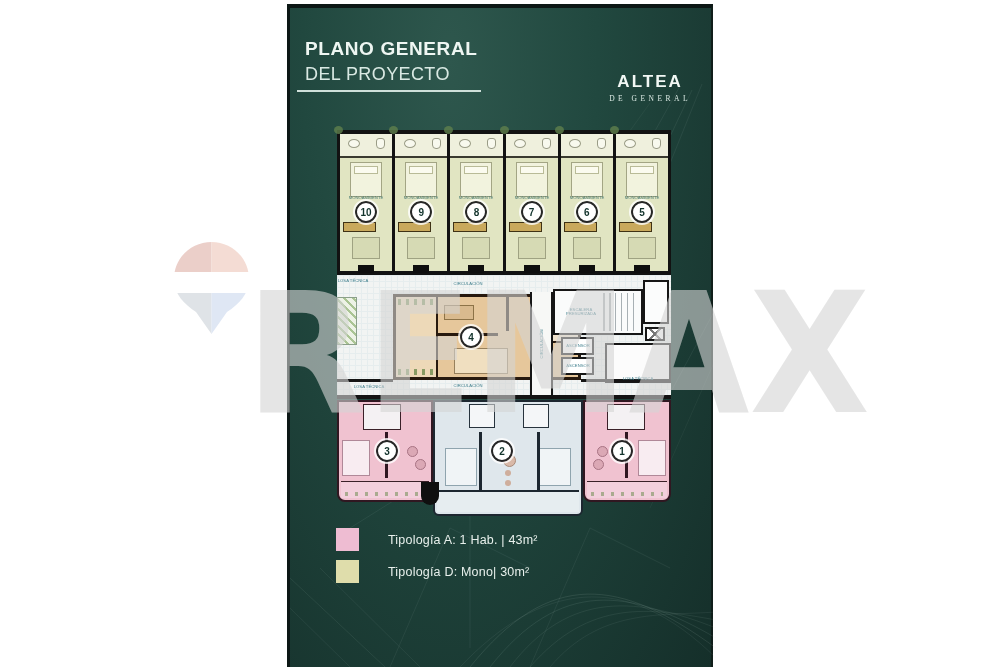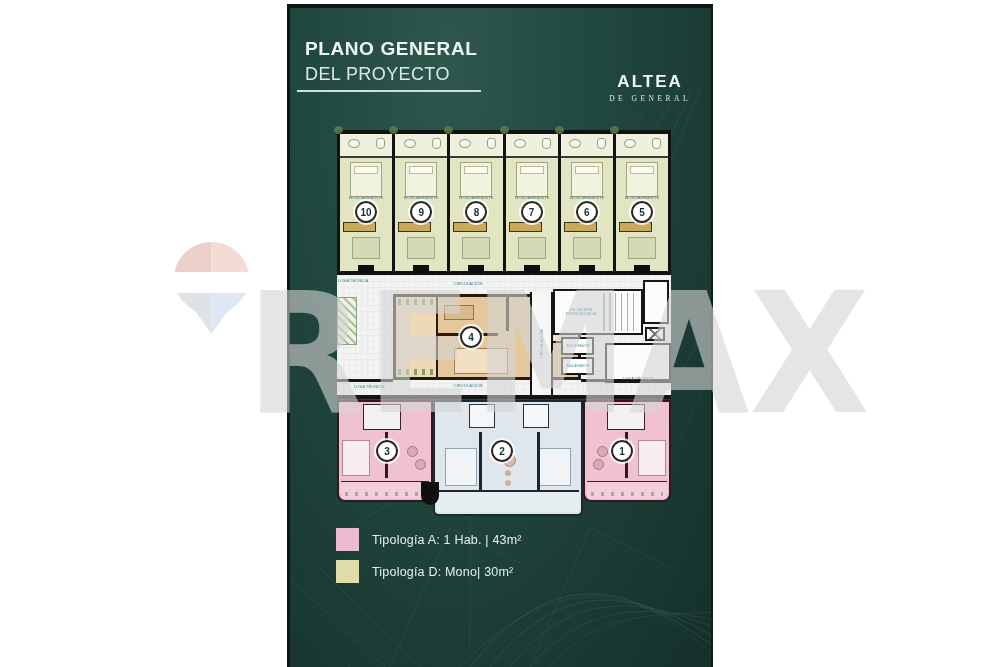--- a/index.html
+++ b/index.html
@@ -103,21 +103,21 @@
   .btable{position:absolute;left:68px;top:52px;width:11px;height:11px;border-radius:50%;background:#d9b9a8;border:1px solid #a98a78;}
   .bdot{position:absolute;width:6px;height:6px;border-radius:50%;background:#cfae9c;}
   .bwall{position:absolute;width:2.5px;background:#1d2730;}
   .bbalc{position:absolute;left:2px;right:2px;bottom:2px;height:20px;background:#e6edf0;border-top:2px solid #1d2730;}
   .entry{position:absolute;left:84px;top:352px;width:18px;height:23px;background:#0f0f0f;border-radius:0 0 9px 9px;z-index:5;}
   
   .legend{position:absolute;left:46px;top:520px;}
   .lrow{display:flex;align-items:center;height:23px;margin-bottom:9px;}
   .sw{width:23px;height:23px;margin-right:13px;flex:none;}
   .sw-a{background:#eebcd2;} .sw-b{background:#f0f4f6;} .sw-c{background:#e9a285;} .sw-d{background:#dfddab;}
-  .ltext{font-size:12.5px;color:#e8f0ec;letter-spacing:.2px;}
+  .ltext{font-size:12.5px;color:#e8f0ec;letter-spacing:.2px;margin-left:16px;}
   
   .wm-balloon{position:absolute;left:173px;top:242px;opacity:.55;z-index:6;pointer-events:none;}
   .wm-text{position:absolute;left:246px;top:270px;z-index:6;pointer-events:none;
     font-weight:700;font-size:168px;line-height:168px;font-family:"DejaVu Sans","Liberation Sans",sans-serif;
     color:#d5d5d5;opacity:.6;transform:scaleX(.93);transform-origin:left top;letter-spacing:0;}
 </style>
 </head>
 <body>
 
 <div class="panel">

